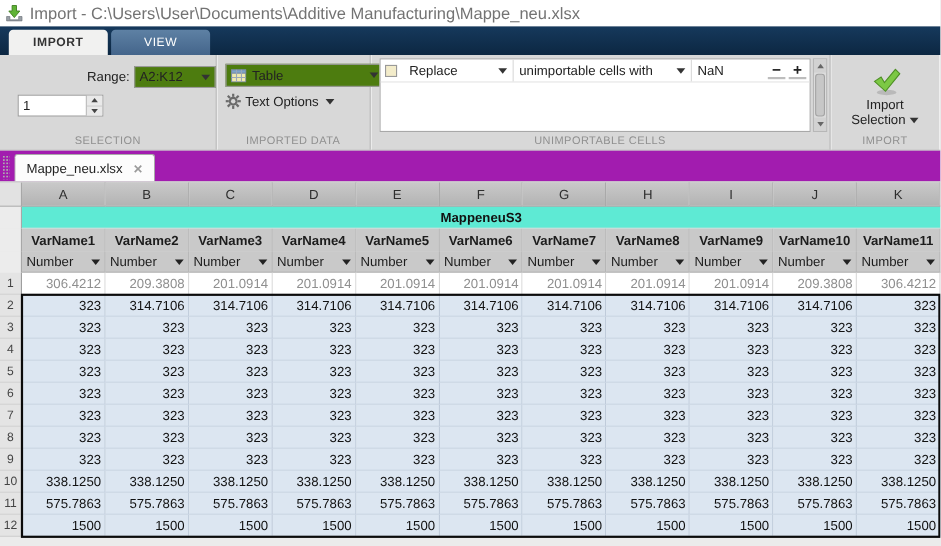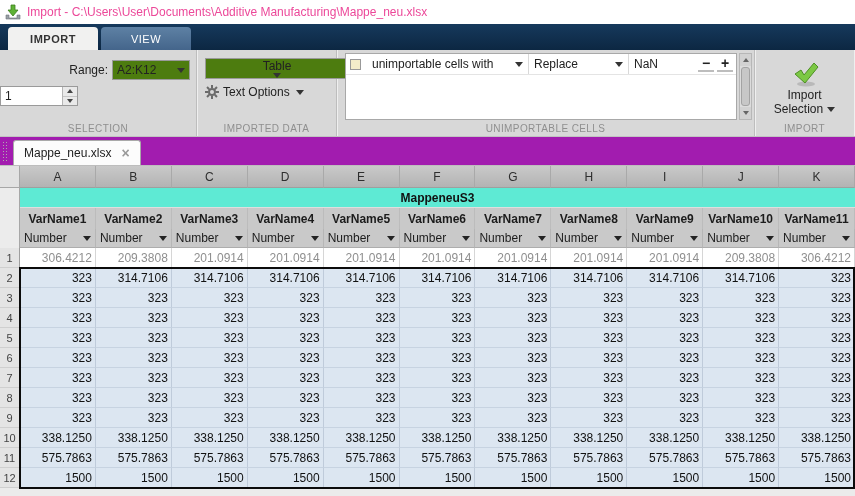--- a/index.html
+++ b/index.html
@@ -3,53 +3,53 @@
 <meta charset="utf-8">
 <style>
   * { margin:0; padding:0; box-sizing:border-box; }
   html,body { width:855px; height:496px; overflow:hidden; }
   body { font-family:"Liberation Sans", sans-serif; font-size:12px; color:#222; background:#ebebeb; }
 
   .window { width:855px; height:496px; display:flex; flex-direction:column; background:#ebebeb; }
 
   
   .titlebar { height:24px; background:#ffffff; display:flex; align-items:center; padding-left:5px; flex:0 0 auto; }
-  .titlebar .ttext { color:#ec4899; font-size:12px; margin-left:6px; white-space:nowrap;text-align:center; }
+  .titlebar .ttext { color:#737373; font-size:15px; margin-left:6px; white-space:nowrap;text-align:center; }
 
   
   .tabstrip { height:26px; background:linear-gradient(#16395c,#0c2742); display:flex; align-items:flex-end; padding-left:8px; flex:0 0 auto; }
   .rtab { height:23px; min-width:90px; display:flex; align-items:center; justify-content:center; font-size:11px; letter-spacing:.5px; border-radius:4px 4px 0 0; margin-right:3px; cursor:default; }
   .rtab.active { background:#f1f1f0; color:#333; font-weight:bold; }
   .rtab.inactive { background:linear-gradient(#5e81a4,#44658b); color:#fff; }
 
   
   .ribbon { height:87px; background:#d8d8d8; display:flex; flex:0 0 auto; border-bottom:1px solid #c2c2c2; }
   .rsection { position:relative; height:100%; border-right:1px solid #bdbdbd; box-shadow:1px 0 0 rgba(255,255,255,.6); padding-top:4px; }
   .rsection .scap { position:absolute; bottom:2px; left:0; right:0; text-align:center; font-size:10px; color:#8f8f8f; letter-spacing:.4px; }
-  .sec-selection { width:197px; }
+  .sec-selection { width:197px;padding-left:16px; }
   .sec-imported { width:140px; padding-left:8px; }
   .sec-unimportable { width:418px; display:flex; padding:3px 2px 16px 8px; }
   .sec-import { width:99px; border-right:none; }
 
   .formrow { display:flex; align-items:center; height:20px; margin-top:6px; }
   .flabel { width:112px; text-align:right; padding-right:4px; color:#222; }
   .combo { background:#4d7c0f; border:1px solid #9a9a9a; height:20px; display:flex; align-items:center; padding:0 4px; position:relative; }
   .combo .cval { flex:1; }
   .arrow-down { width:0; height:0; border-left:4px solid transparent; border-right:4px solid transparent; border-top:5px solid #333; flex:0 0 auto; }
   .range-combo { width:78px; }
   .spinner { width:78px; background:#fff; border:1px solid #9a9a9a; height:20px; display:flex; align-items:stretch; }
   .spinner .sval { flex:1; padding:2px 4px; }
   .spinner .sbtns { width:15px; border-left:1px solid #b5b5b5; display:flex; flex-direction:column; }
   .spinner .sbtn { flex:1; display:flex; align-items:center; justify-content:center; background:#e9e9e9; }
   .spinner .sbtn:first-child { border-bottom:1px solid #c5c5c5; }
   .tri-up { width:0; height:0; border-left:3px solid transparent; border-right:3px solid transparent; border-bottom:4px solid #444; }
   .tri-dn { width:0; height:0; border-left:3px solid transparent; border-right:3px solid transparent; border-top:4px solid #444; }
 
   .outlabel { height:16px; margin-top:2px; color:#222; }
-  .outcombo { width:144px; margin-top:4px; height:21px;flex-direction:column; }
+  .outcombo { width:144px; margin-top:4px; height:21px; }
   .outcombo .gicon { margin-right:5px; }
   .textopts { display:flex; align-items:center; margin-top:6px; cursor:default; }
   .textopts .tlabel { margin:0 6px 0 4px; }
 
   
   .unpanel { flex:1; background:#fff; border:1px solid #a8a8a8; display:flex; flex-direction:column; }
   .unrow { height:21px; display:flex; align-items:center; border-bottom:1px solid #e4e4e4; }
   .swatch { width:11px; height:11px; background:#f3ecca; border:1px solid #999; margin:0 6px 0 4px; flex:0 0 auto; }
   .unseg { display:flex; align-items:center; height:100%; padding:0 5px; }
   .seg-replace { width:100px; justify-content:space-between; border-right:1px solid #d9d9d9; }
@@ -169,26 +169,26 @@
         <span class="tlabel">Text Options</span>
         <span class="arrow-down"></span>
       </div>
       <div class="scap">IMPORTED DATA</div>
     </div>
 
     <div class="rsection sec-unimportable">
       <div class="unpanel">
         <div class="unrow">
           <span class="swatch"></span>
+          <div class="unseg seg-replace">
+            <span>Replace</span>
+            <span class="arrow-down"></span>
+          </div>
           <div class="unseg seg-with">
             <span>unimportable cells with</span>
-            <span class="arrow-down"></span>
-          </div>
-          <div class="unseg seg-replace">
-            <span>Replace</span>
             <span class="arrow-down"></span>
           </div>
           <div class="unseg seg-nan">
             <span>NaN</span>
           </div>
           <span style="flex:1"></span>
           <span class="pmbtn">−</span>
           <span class="pmbtn">+</span>
         </div>
       </div>

